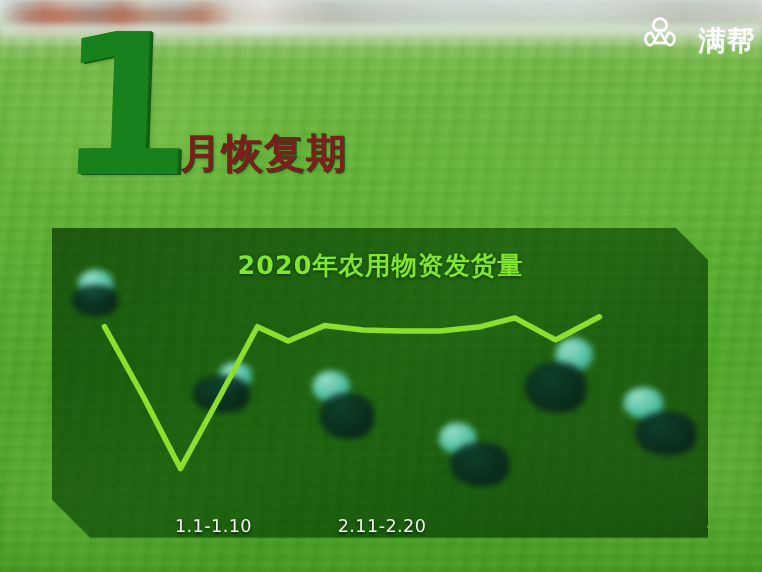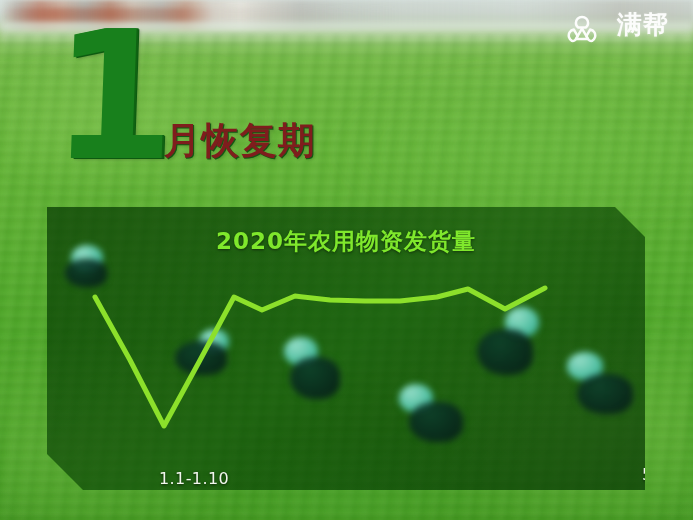--- a/index.html
+++ b/index.html
@@ -117,22 +117,22 @@
       radial-gradient(ellipse 200px 100px at 350px 500px, rgba(90,180,60,.22), transparent 70%);
     filter:blur(6px);
   }
   .bg-vignette {
     position:absolute; inset:0;
     background:radial-gradient(ellipse 125% 120% at 50% 45%, rgba(0,0,0,0) 55%, rgba(0,0,0,.13) 100%);
   }
 
   
   .brand {
-    position:absolute; top:12px; right:24px;
-    display:flex; align-items:flex-start; gap:16px;
+    position:absolute; top:12px; right:6px;
+    display:flex; align-items:flex-end; gap:16px;
     z-index:30;
   }
   .brand-mark { width:38px; height:38px; display:block; opacity:.96; }
   .brand-name {
     font-size:25px; font-weight:700; color:#ffffff;
     letter-spacing:1px; line-height:1;
     opacity:.95;
     text-shadow:0 0 2px rgba(255,255,255,.35);
   }
 
@@ -303,17 +303,18 @@
       </div>
     </div>
 
     <div class="panel-title">2020年农用物资发货量</div>
 
     <svg class="chart-svg" width="598" height="283" viewBox="0 0 598 283">
       <polyline id="chart-line" fill="none" stroke="#8ce02b" stroke-width="5" stroke-linejoin="round" stroke-linecap="round" points="48,90 83,153 117,219 152,155 187,90 215,103 248,89 283,93 318,94 353,94 390,90 421,82 458,102 498,81"></polyline>
     </svg>
 
     <span class="pt-label" id="lbl0">1.1-1.10</span>
+    <span class="pt-label" id="lbl1">2.11-2.20</span>
 
     <span class="pt-label" id="lbl3">5.11-5.20</span>
   </div>
 
 </div>
 
 </body></html>

